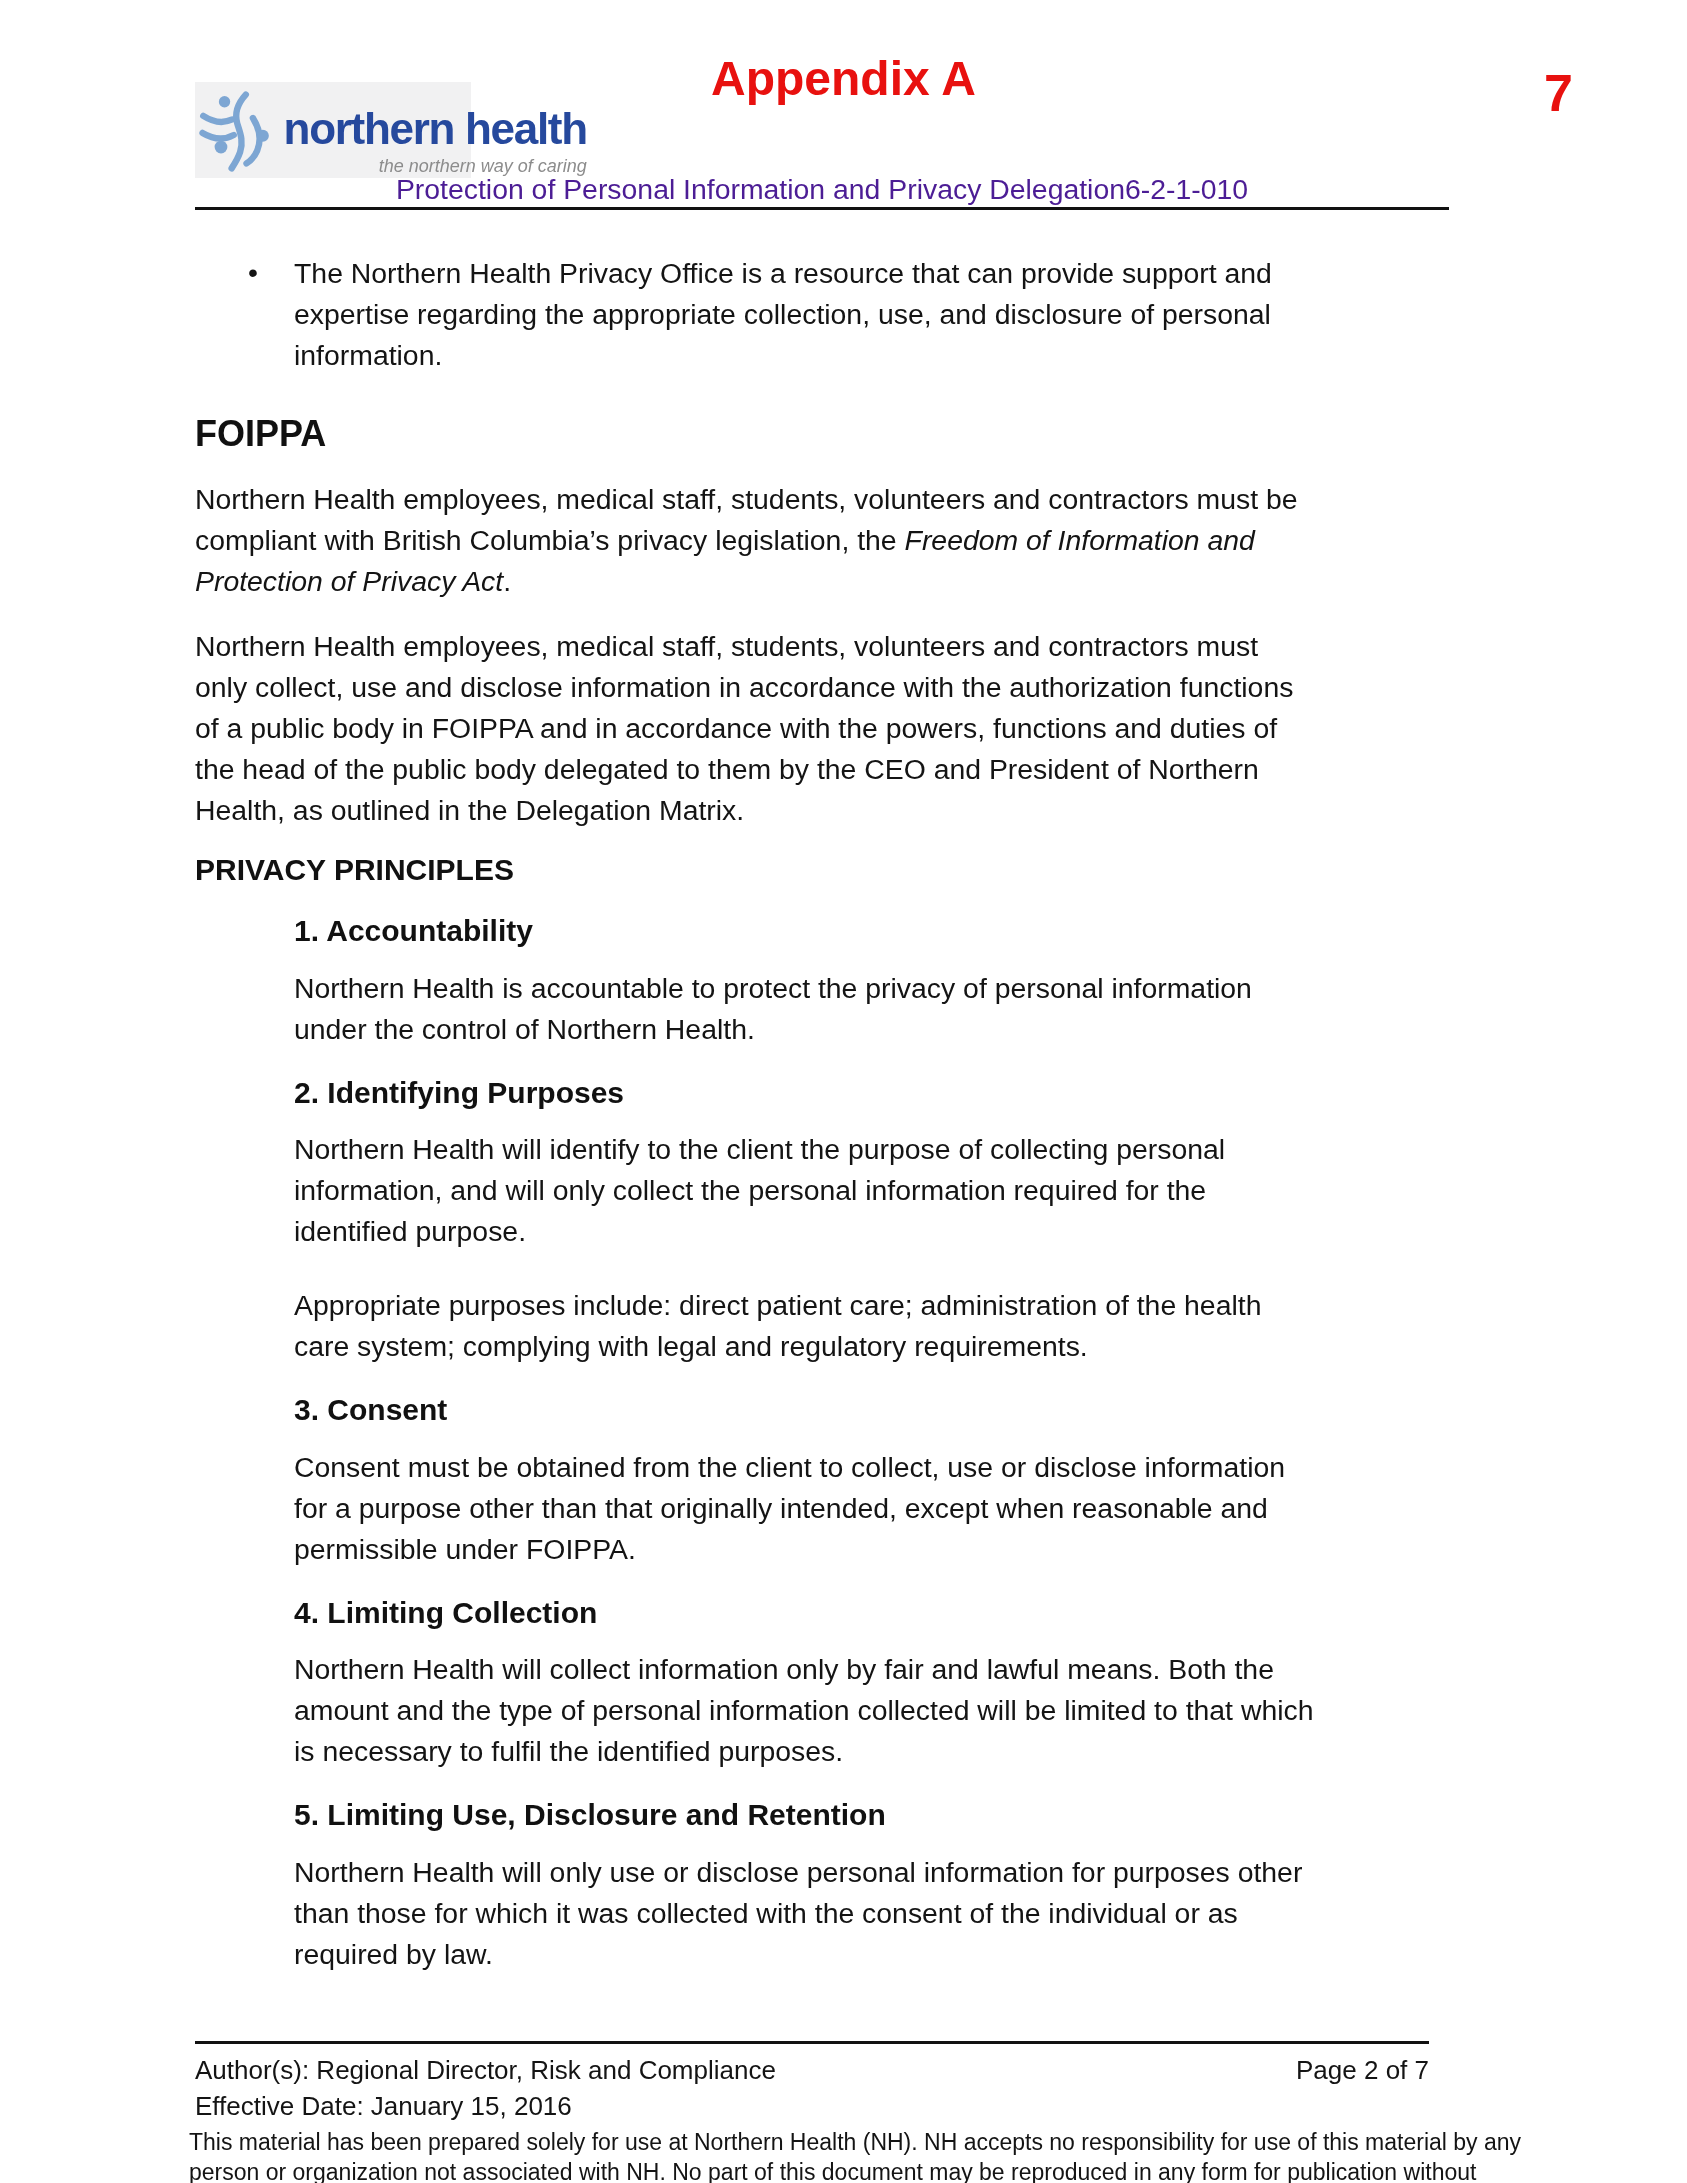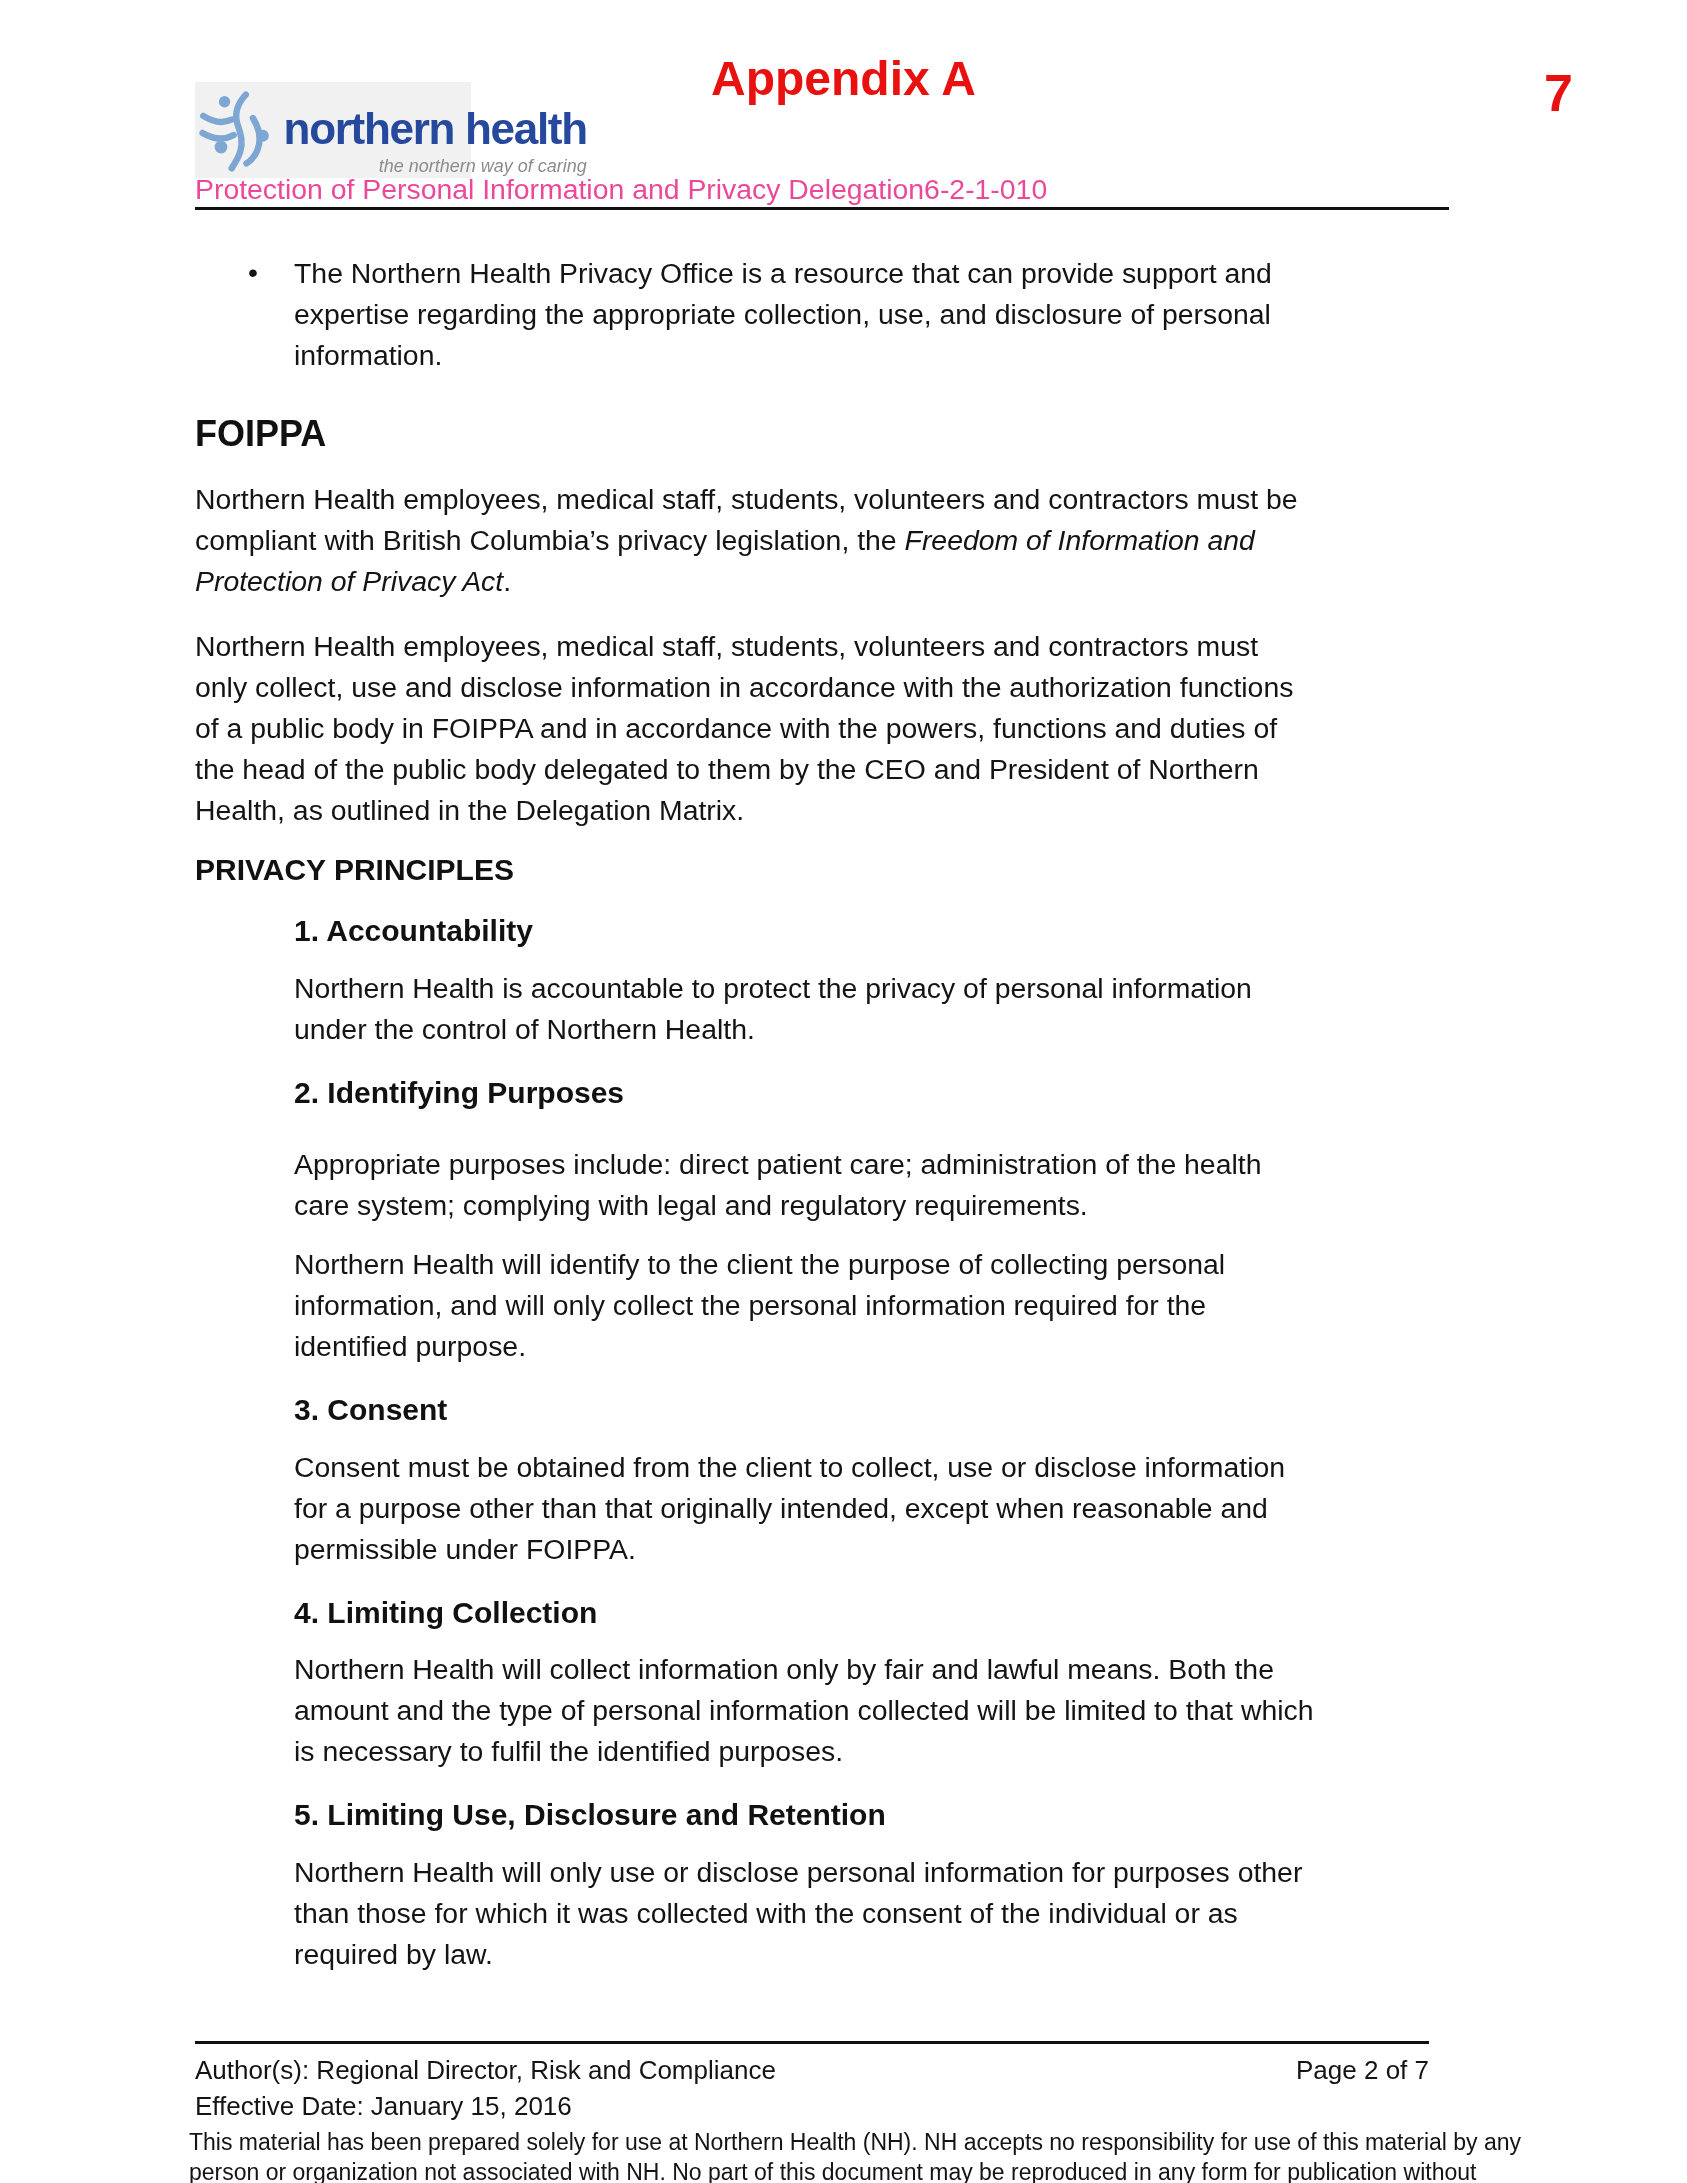--- a/index.html
+++ b/index.html
@@ -41,22 +41,22 @@
     letter-spacing: -1.3px;
     margin-top: 21px; white-space: nowrap;
   }
   .tagline {
     font-size: 18px; font-style: italic;
     color: #8c8c8c; text-align: right; margin-top: 2.6px;
   }
   
   .title-row {
     position: absolute; left: 195px; top: 130px; width: 1254px;
-    display: flex; justify-content: flex-start;
-    font-size: 28.4px; line-height: 34px; color: #ec4899;
+    display: flex; justify-content: center;
+    font-size: 28.4px; line-height: 34px; color: #4c1d95;
   }
   .rule {
     position: absolute; left: 195px; top: 165px;
     width: 1254px; height: 3.3px; background: #111;
   }
   
   .content {
     position: absolute; left: 195px; top: 167px; width: 1389px;
     font-size: 28.4px; line-height: 41px;
   }
@@ -157,25 +157,25 @@
     <h2 class="principles-heading">PRIVACY PRINCIPLES</h2>
 
     <section>
       <h3 class="ptitle">1. Accountability</h3>
       <p class="ppara">Northern Health is accountable to protect the privacy of personal information
 under the control of Northern Health.</p>
     </section>
 
     <section>
       <h3 class="ptitle">2. Identifying Purposes</h3>
-      <p class="ppara gap">Appropriate purposes include: direct patient care; administration of the health
-care system; complying with legal and regulatory requirements.</p>
       <p class="ppara">Northern Health will identify to the client the purpose of collecting personal
 information, and will only collect the personal information required for the
 identified purpose.</p>
+      <p class="ppara gap">Appropriate purposes include: direct patient care; administration of the health
+care system; complying with legal and regulatory requirements.</p>
     </section>
 
     <section>
       <h3 class="ptitle">3. Consent</h3>
       <p class="ppara">Consent must be obtained from the client to collect, use or disclose information
 for a purpose other than that originally intended, except when reasonable and
 permissible under FOIPPA.</p>
     </section>
 
     <section>

